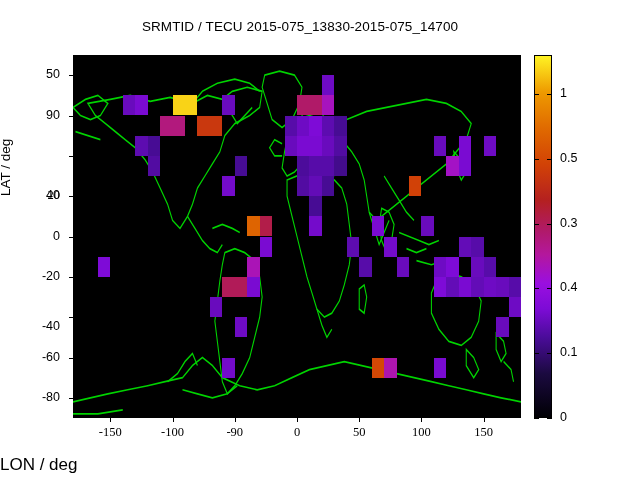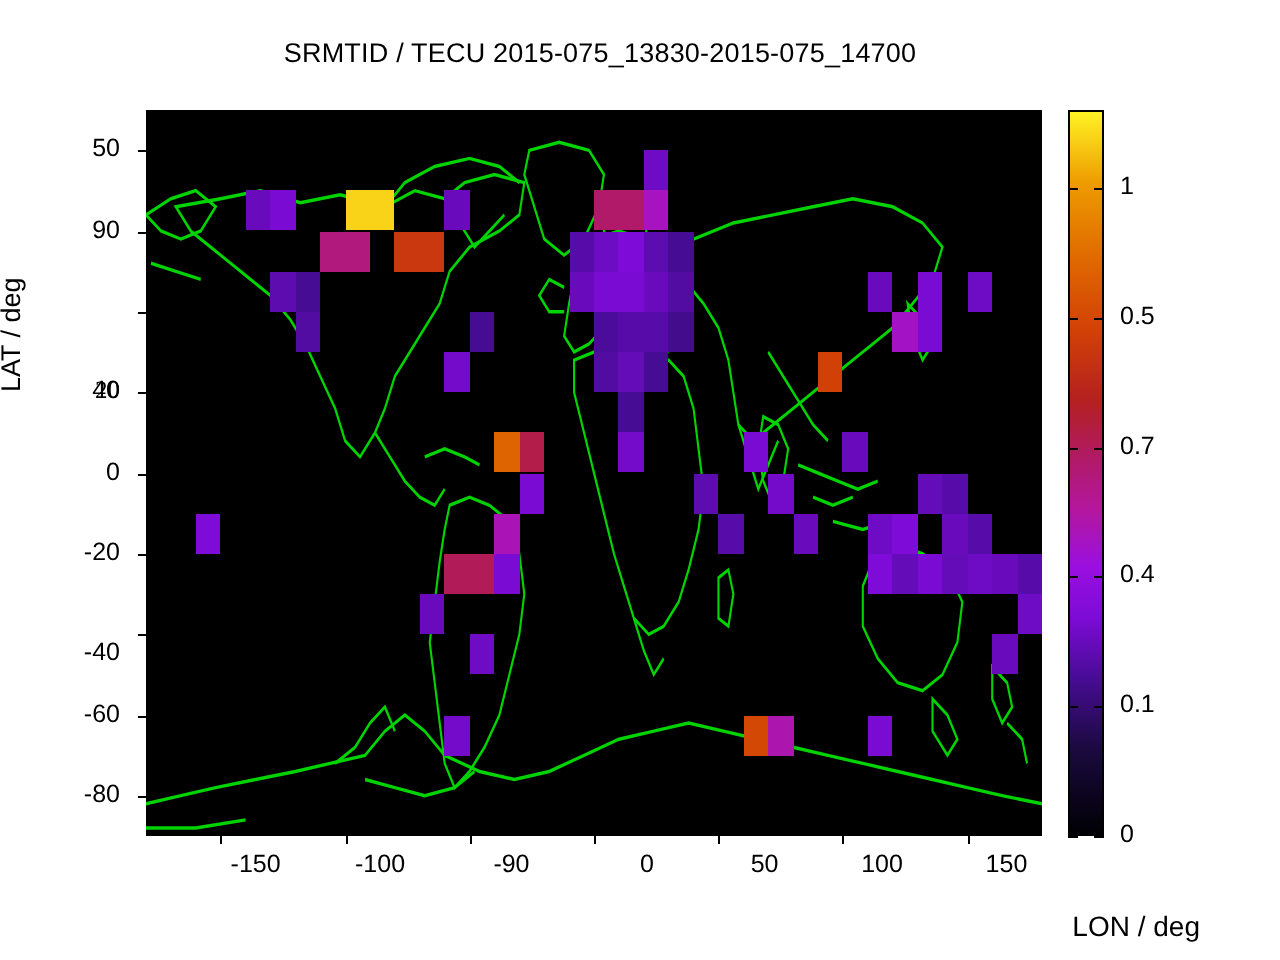--- a/index.html
+++ b/index.html
@@ -12,27 +12,27 @@
   
   #plot{position:absolute;left:73px;top:55px;width:448px;height:363px;
         background:#000;overflow:hidden;}
   #plot svg.coast{position:absolute;left:0;top:0;width:448px;height:363px;
         overflow:visible;pointer-events:none;}
   .cell{position:absolute;}
 
   
   .ytick,.xtick{position:absolute;font-size:12.5px;color:#000;}
   .ytick{right:0;text-align:right;width:40px;}
-  .xtick{text-align:right;width:60px;}
+  .xtick{text-align:center;width:60px;font-family:Liberation Serif, serif;}
   .tickmark{position:absolute;background:#000;}
 
   #ylab{position:absolute;left:-2px;top:196px;font-size:13.5px;
         transform:rotate(-90deg);transform-origin:left top;white-space:nowrap;}
-  #xlab{position:absolute;left:0;top:455px;width:600px;text-align:right;
-        font-size:14px;}
+  #xlab{position:absolute;left:0;top:455px;width:600px;text-align:left;
+        font-size:17px;}
 
   
   #cbar{position:absolute;left:534px;top:55px;width:18px;height:363px;
         border:1px solid #000;box-sizing:border-box;}
   #cbarfill{position:absolute;left:0;top:0;right:0;bottom:0;}
   .cbtick{position:absolute;left:560px;font-size:12.5px;}
   .cbmark{position:absolute;background:#000;height:1px;width:5px;}
 </style>
 </head>
 <body>
@@ -228,21 +228,21 @@
 <div class="tickmark" style="left: 483.667px; top: 418px; width: 1px; height: 4px;"></div>
 <div class="cbtick" style="top: 410px;">0</div>
 <div class="cbmark" style="left: 534px; top: 418px;"></div>
 <div class="cbmark" style="left: 547px; top: 418px;"></div>
 <div class="cbtick" style="top: 345.179px;">0.1</div>
 <div class="cbmark" style="left: 534px; top: 353.179px;"></div>
 <div class="cbmark" style="left: 547px; top: 353.179px;"></div>
 <div class="cbtick" style="top: 280.357px;">0.4</div>
 <div class="cbmark" style="left: 534px; top: 288.357px;"></div>
 <div class="cbmark" style="left: 547px; top: 288.357px;"></div>
-<div class="cbtick" style="top: 215.536px;">0.7</div>
+<div class="cbtick" style="top: 215.536px;">0.3</div>
 <div class="cbmark" style="left: 534px; top: 223.536px;"></div>
 <div class="cbmark" style="left: 547px; top: 223.536px;"></div>
 <div class="cbtick" style="top: 150.714px;">0.5</div>
 <div class="cbmark" style="left: 534px; top: 158.714px;"></div>
 <div class="cbmark" style="left: 547px; top: 158.714px;"></div>
 <div class="cbtick" style="top: 85.8929px;">1</div>
 <div class="cbmark" style="left: 534px; top: 93.8929px;"></div>
 <div class="cbmark" style="left: 547px; top: 93.8929px;"></div>
 
 </body></html>

